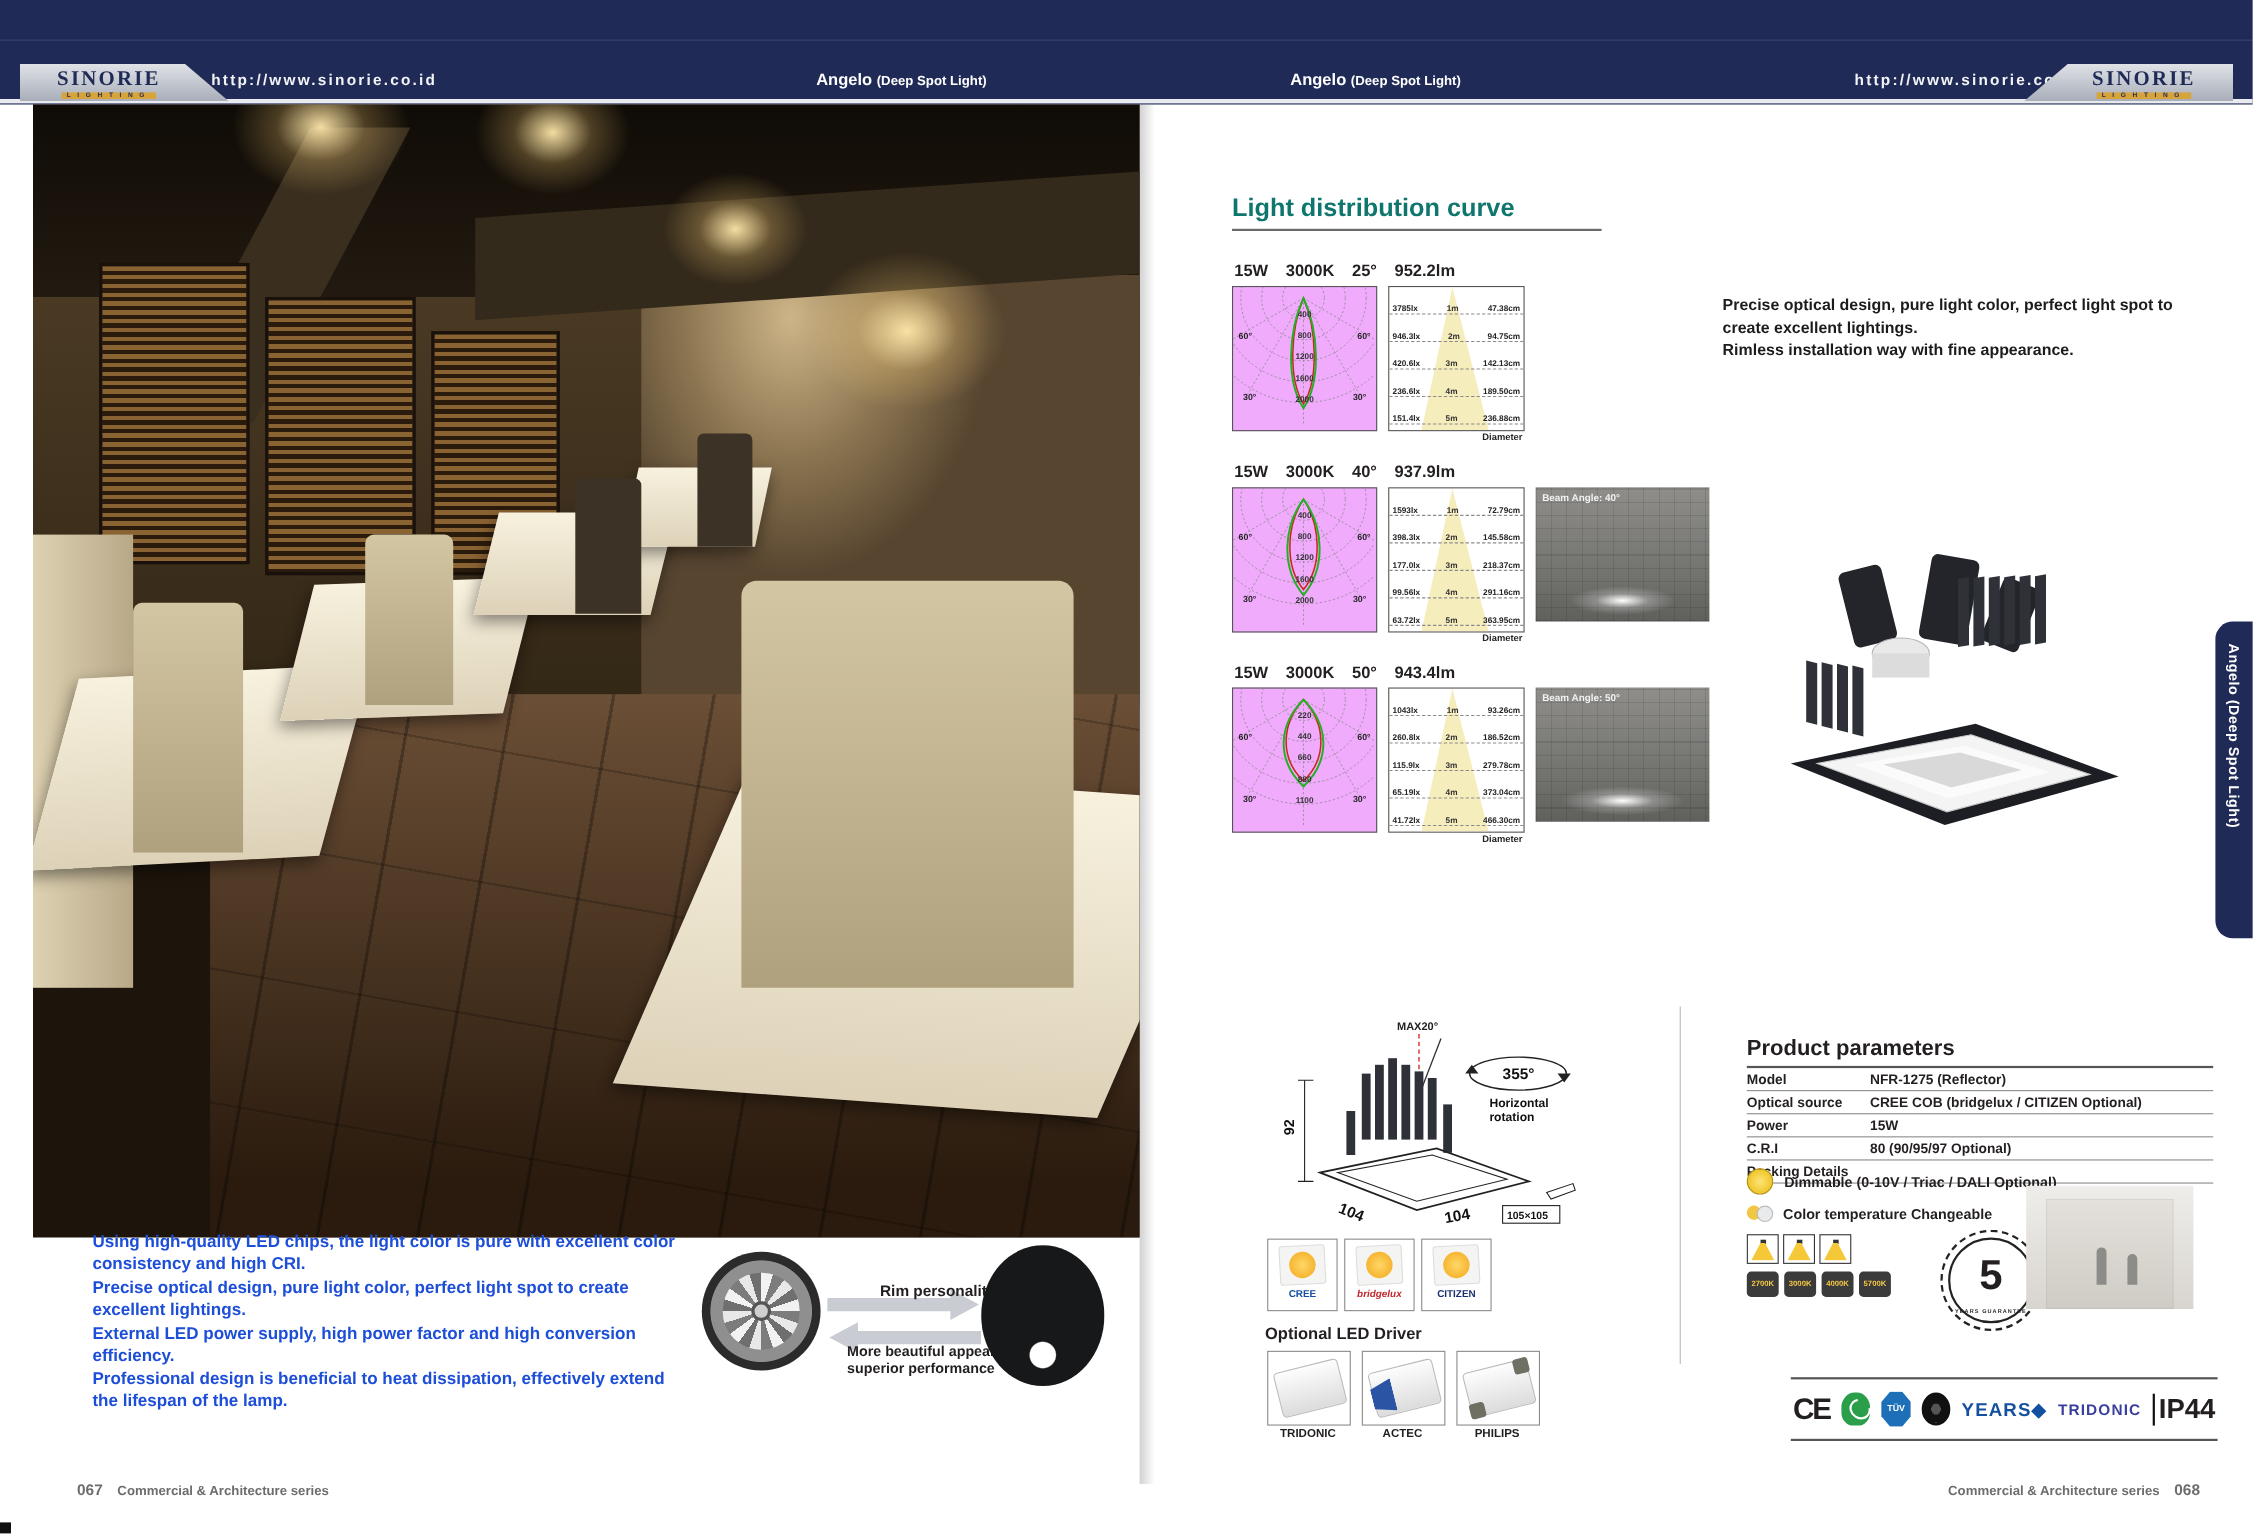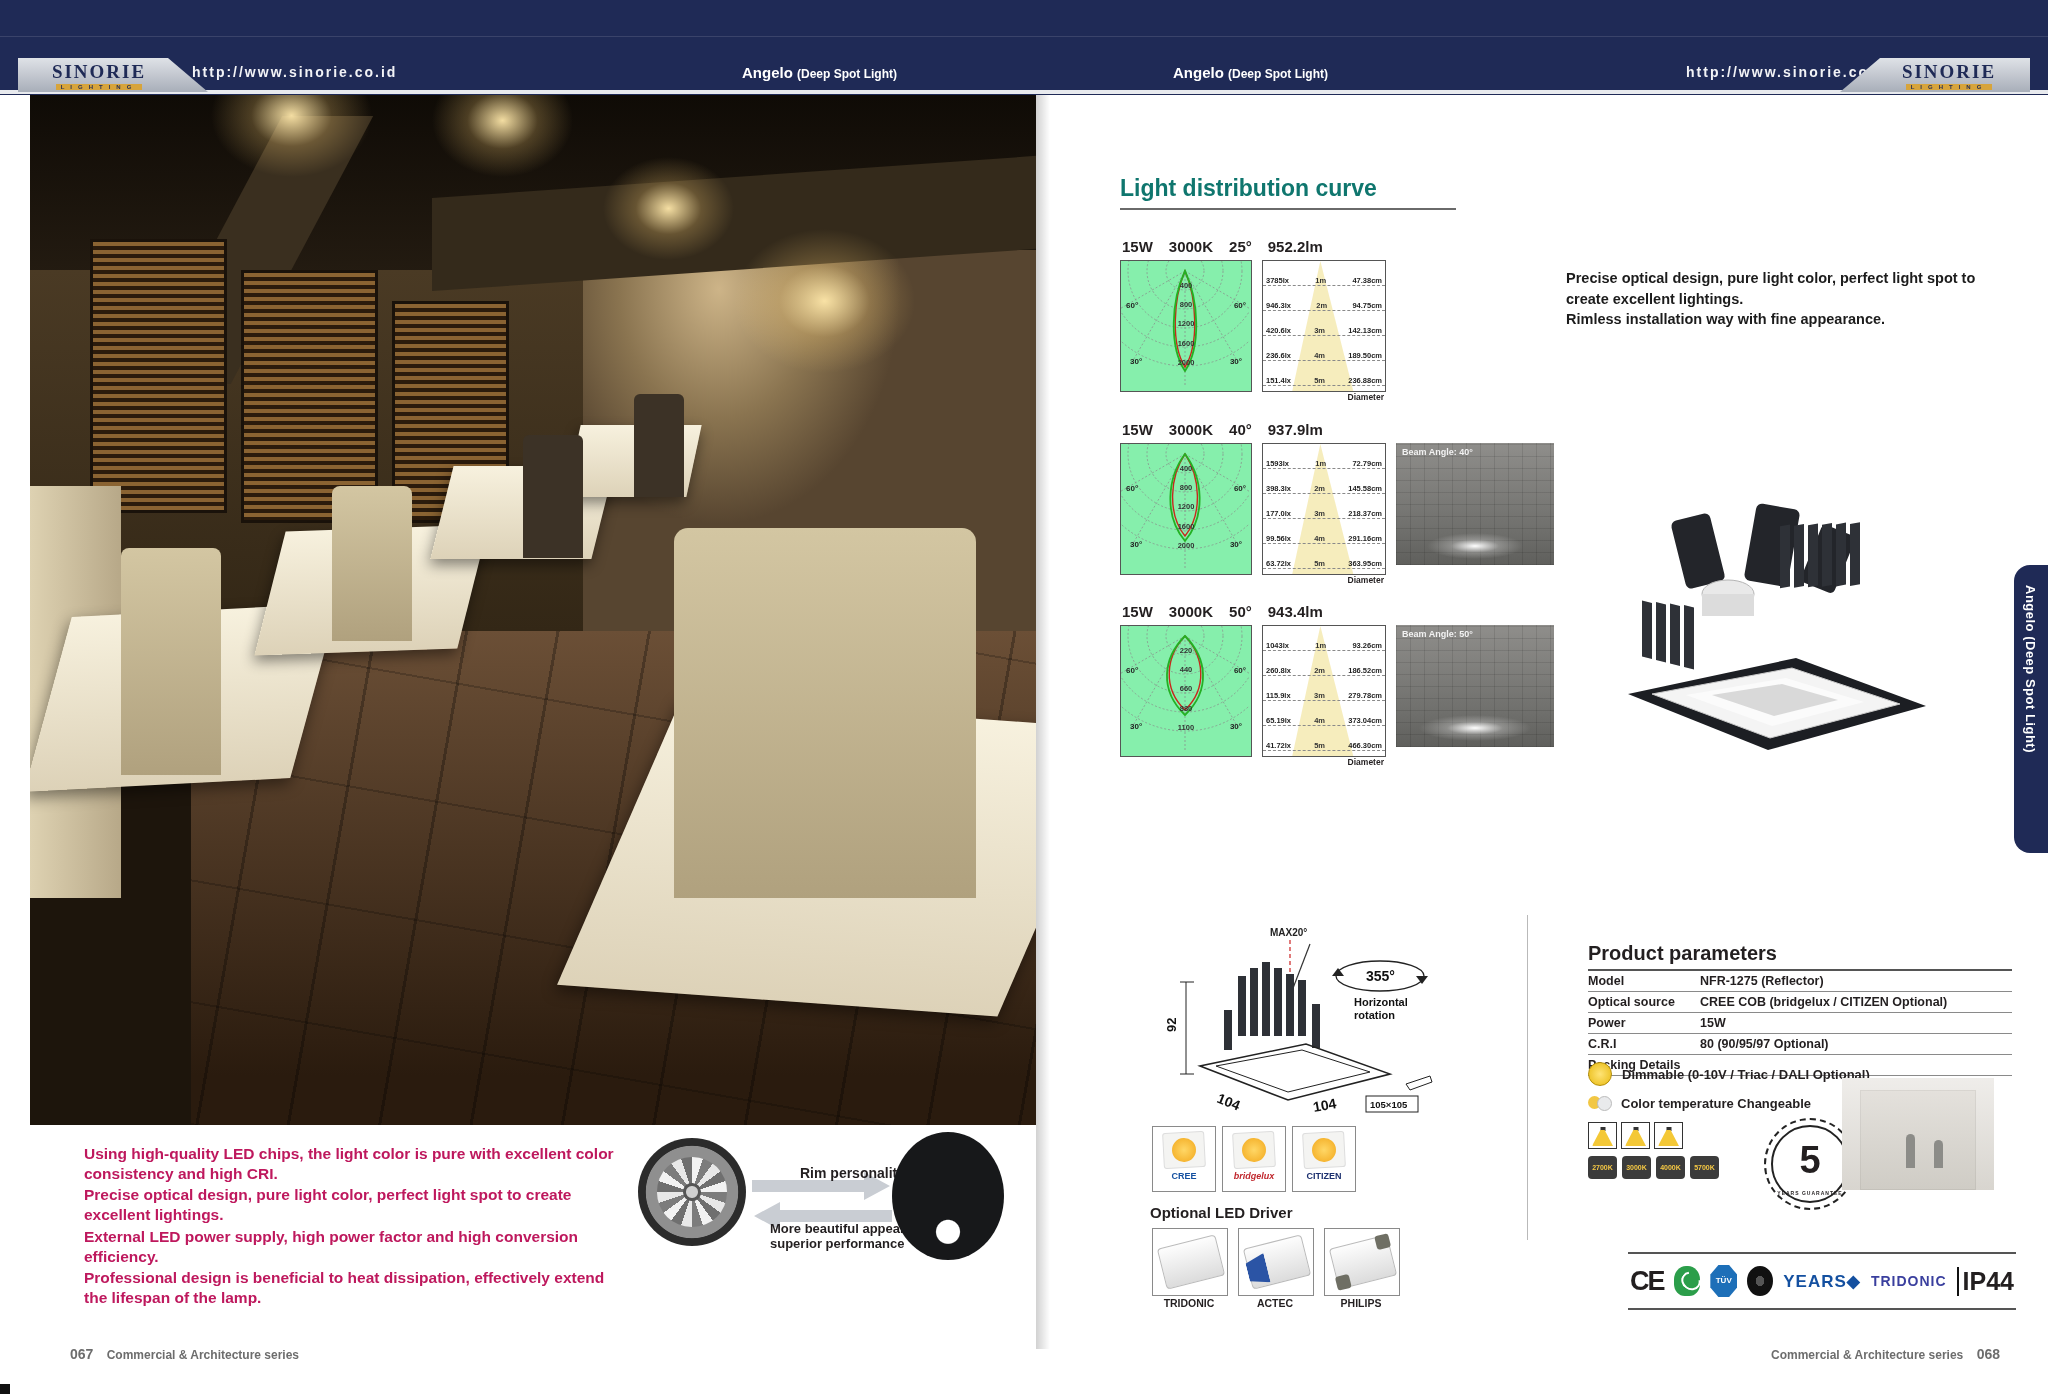--- a/index.html
+++ b/index.html
@@ -37,21 +37,21 @@
   .ph-bench{left:0;top:38%;width:9%;height:40%;background:linear-gradient(90deg,#ded2b2,#b7a888);}
   .ph-table{background:linear-gradient(#f7f1de,#ddd2b8);box-shadow:0 6px 14px rgba(0,0,0,.45);}
   .ph-chair{background:linear-gradient(#d3c6a2,#b0a17e);border-radius:8px 8px 0 0;}
   .ph-darkchair{background:#3c3226;border-radius:6px 6px 0 0;}
   .ph-floor{left:16%;top:52%;width:84%;height:48%;
             background:linear-gradient(#6b4f36,#2a1b0e 90%);}
   .ph-floor::after{content:"";position:absolute;inset:0;
             background:repeating-linear-gradient(100deg,rgba(0,0,0,.28) 0 3px,transparent 3px 90px),
                        repeating-linear-gradient(10deg,rgba(0,0,0,.2) 0 2px,transparent 2px 120px);}
   
-  .left-desc{left:84px;top:1144px;width:540px;font-size:15.5px;line-height:1.3;font-weight:600;color:#be185d;}
+  .left-desc{left:84px;top:1120px;width:540px;font-size:15.5px;line-height:1.3;font-weight:600;color:#1d4ed8;}
   .left-desc p{margin:0 0 1px 0;}
   .rim-title{left:800px;top:1165px;font-size:14px;font-weight:bold;}
   .rim-sub{left:770px;top:1222px;width:210px;font-size:13px;font-weight:bold;line-height:1.15;}
   .wheel{left:638px;top:1138px;width:108px;height:108px;border-radius:50%;
          background:radial-gradient(circle,#d9d9d9 0 38%,#8f8f8f 39% 60%,#2b2b2b 61% 100%);}
   .wheel::before{content:"";position:absolute;inset:18%;border-radius:50%;
          background:conic-gradient(#f2f2f2 0 18deg,#7c7c7c 18deg 36deg,#e8e8e8 36deg 54deg,#6f6f6f 54deg 72deg,
                     #f2f2f2 72deg 90deg,#7c7c7c 90deg 108deg,#e8e8e8 108deg 126deg,#6f6f6f 126deg 144deg,
                     #f2f2f2 144deg 162deg,#7c7c7c 162deg 180deg,#e8e8e8 180deg 198deg,#6f6f6f 198deg 216deg,
                     #f2f2f2 216deg 234deg,#7c7c7c 234deg 252deg,#e8e8e8 252deg 270deg,#6f6f6f 270deg 288deg,
@@ -68,21 +68,21 @@
 
   
   .sec-h{position:absolute;font-size:23px;font-weight:bold;color:#0f766e;}
   .sec-rule{position:absolute;height:2px;background:#6a6a6a;}
   .intro{left:1566px;top:268px;width:412px;font-size:14.5px;font-weight:600;line-height:1.42;color:#1c1c1c;}
   .intro p{margin:0;}
 
   .curve-row{position:absolute;left:1120px;width:460px;height:168px;}
   .cr-label{position:absolute;left:2px;top:0;font-size:15px;font-weight:bold;}
   .cr-label span{margin-right:16px;}
-  .polar{position:absolute;left:0;top:22px;width:130px;height:130px;border:1px solid #555;background:#86efac;}
+  .polar{position:absolute;left:0;top:22px;width:130px;height:130px;border:1px solid #555;background:#f0abfc;}
   .polar svg{position:absolute;left:0;top:0;}
   .ringcol{position:absolute;left:50%;top:20px;transform:translateX(-50%);text-align:center;}
   .ringlbl{font-size:7.5px;color:#333;height:19.2px;font-weight:bold;}
   .ang{position:absolute;font-size:8px;font-weight:bold;color:#222;}
   .cone{position:absolute;left:142px;top:22px;width:122px;height:130px;border:1px solid #555;background:#fff;overflow:hidden;}
   .cone-tri{position:absolute;left:0;top:0;width:100%;height:100%;
             background:#f6ecb9;clip-path:polygon(47% 0,24% 100%,74% 100%);opacity:.95;}
   .cone-line{position:relative;display:flex;justify-content:space-between;align-items:flex-end;
              height:24px;padding:0 3px;border-bottom:1px dashed #8a8a8a;font-size:7.5px;font-weight:bold;color:#222;}
   .cone-line span:nth-child(2){color:#333;}

